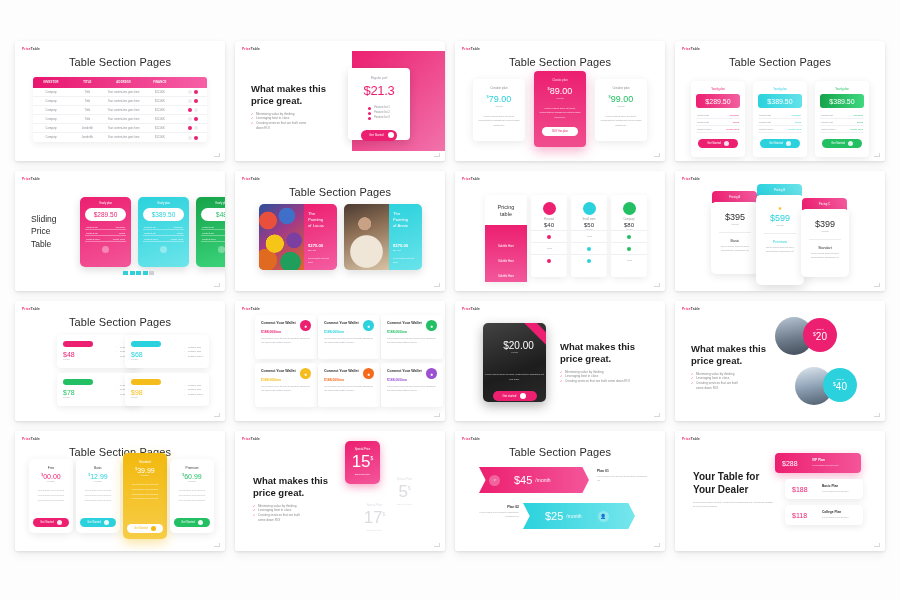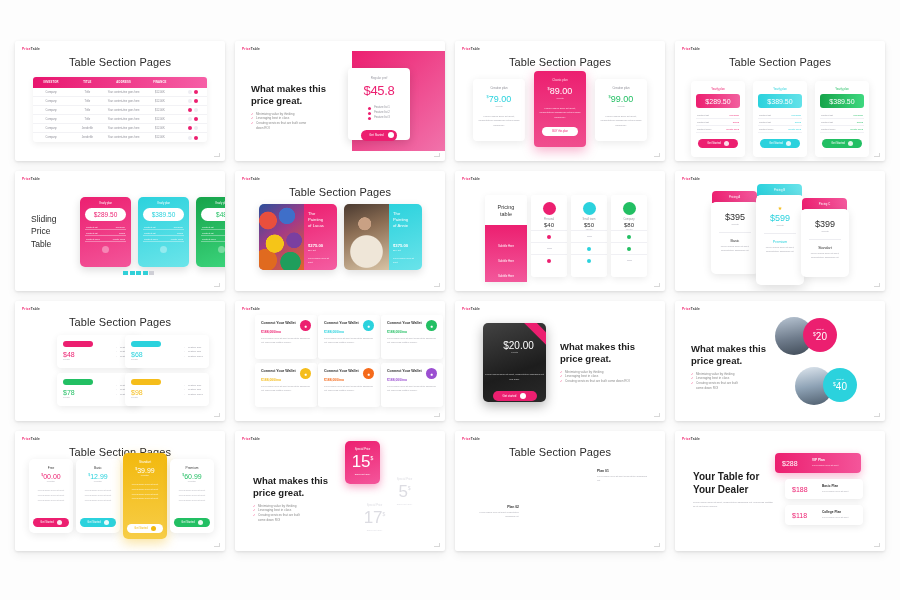--- a/index.html
+++ b/index.html
@@ -339,21 +339,21 @@
         <span>price great.</span>
       </div>
       <div class="bul">
         <div>Minimizing value by thinking</div>
         <div>Leveraging best in class</div>
         <div style="white-space:normal;width:60px">Creating services that are built come down ROI</div>
       </div>
     </div>
     <div class="pricecard">
       <div class="pc-lbl">Regular pref</div>
-      <div class="pc-amt">$45.8</div>
+      <div class="pc-amt">$21.3</div>
       <div class="featlist">
         <div>Feature list 1</div>
         <div>Feature list 2</div>
         <div>Feature list 3</div>
       </div>
       <div style="text-align:center"><span class="cta">
             <span>Get Started</span>
             <i></i>
           </span></div>
     </div>
@@ -894,23 +894,35 @@
       <div class="lb">Special Price</div>
       <div class="nb"><span>17</span><sup>$</sup></div>
       <div class="ft">Discount Only</div>
     </div>
     <div class="corner"></div>
   </div>
 
   <div class="slide">
     <div class="logo"><span>Price</span><b>Table</b></div>
     <div class="title">Table Section Pages</div>
+    <div class="arw" style="left:24px;top:36px;width:110px;background:linear-gradient(90deg,#ec1f70,#f4559a);
+      clip-path: polygon(0 0, 94% 0, 100% 50%, 94% 100%, 0 100%, 6% 50%);">
+      <span class="ic">☞</span>
+      <span class="am">$45</span>
+      <span class="mo">/month</span>
+    </div>
     <div class="plnote" style="position:absolute;left:142px;top:38px;width:50px">
       <div class="t">Plan 01</div>
       <div class="d">Lorem ipsum dolor sit amet consectetuer adipiscing elit.</div>
+    </div>
+    <div class="arw" style="left:68px;top:72px;width:112px;background:linear-gradient(90deg,#2bd2dd,#76e6ec);
+      clip-path: polygon(0 0, 94% 0, 100% 50%, 94% 100%, 0 100%, 6% 50%); padding-left:22px;">
+      <span class="am" style="margin-left:0">$25</span>
+      <span class="mo">/month</span>
+      <span class="ic" style="margin-left:16px">👤</span>
     </div>
     <div class="plnote" style="position:absolute;left:16px;top:74px;width:48px;text-align:right">
       <div class="t">Plan 02</div>
       <div class="d">Lorem ipsum dolor sit amet consectetuer adipiscing elit.</div>
     </div>
     <div class="corner"></div>
   </div>
 
   <div class="slide">
     <div class="logo"><span>Price</span><b>Table</b></div>

